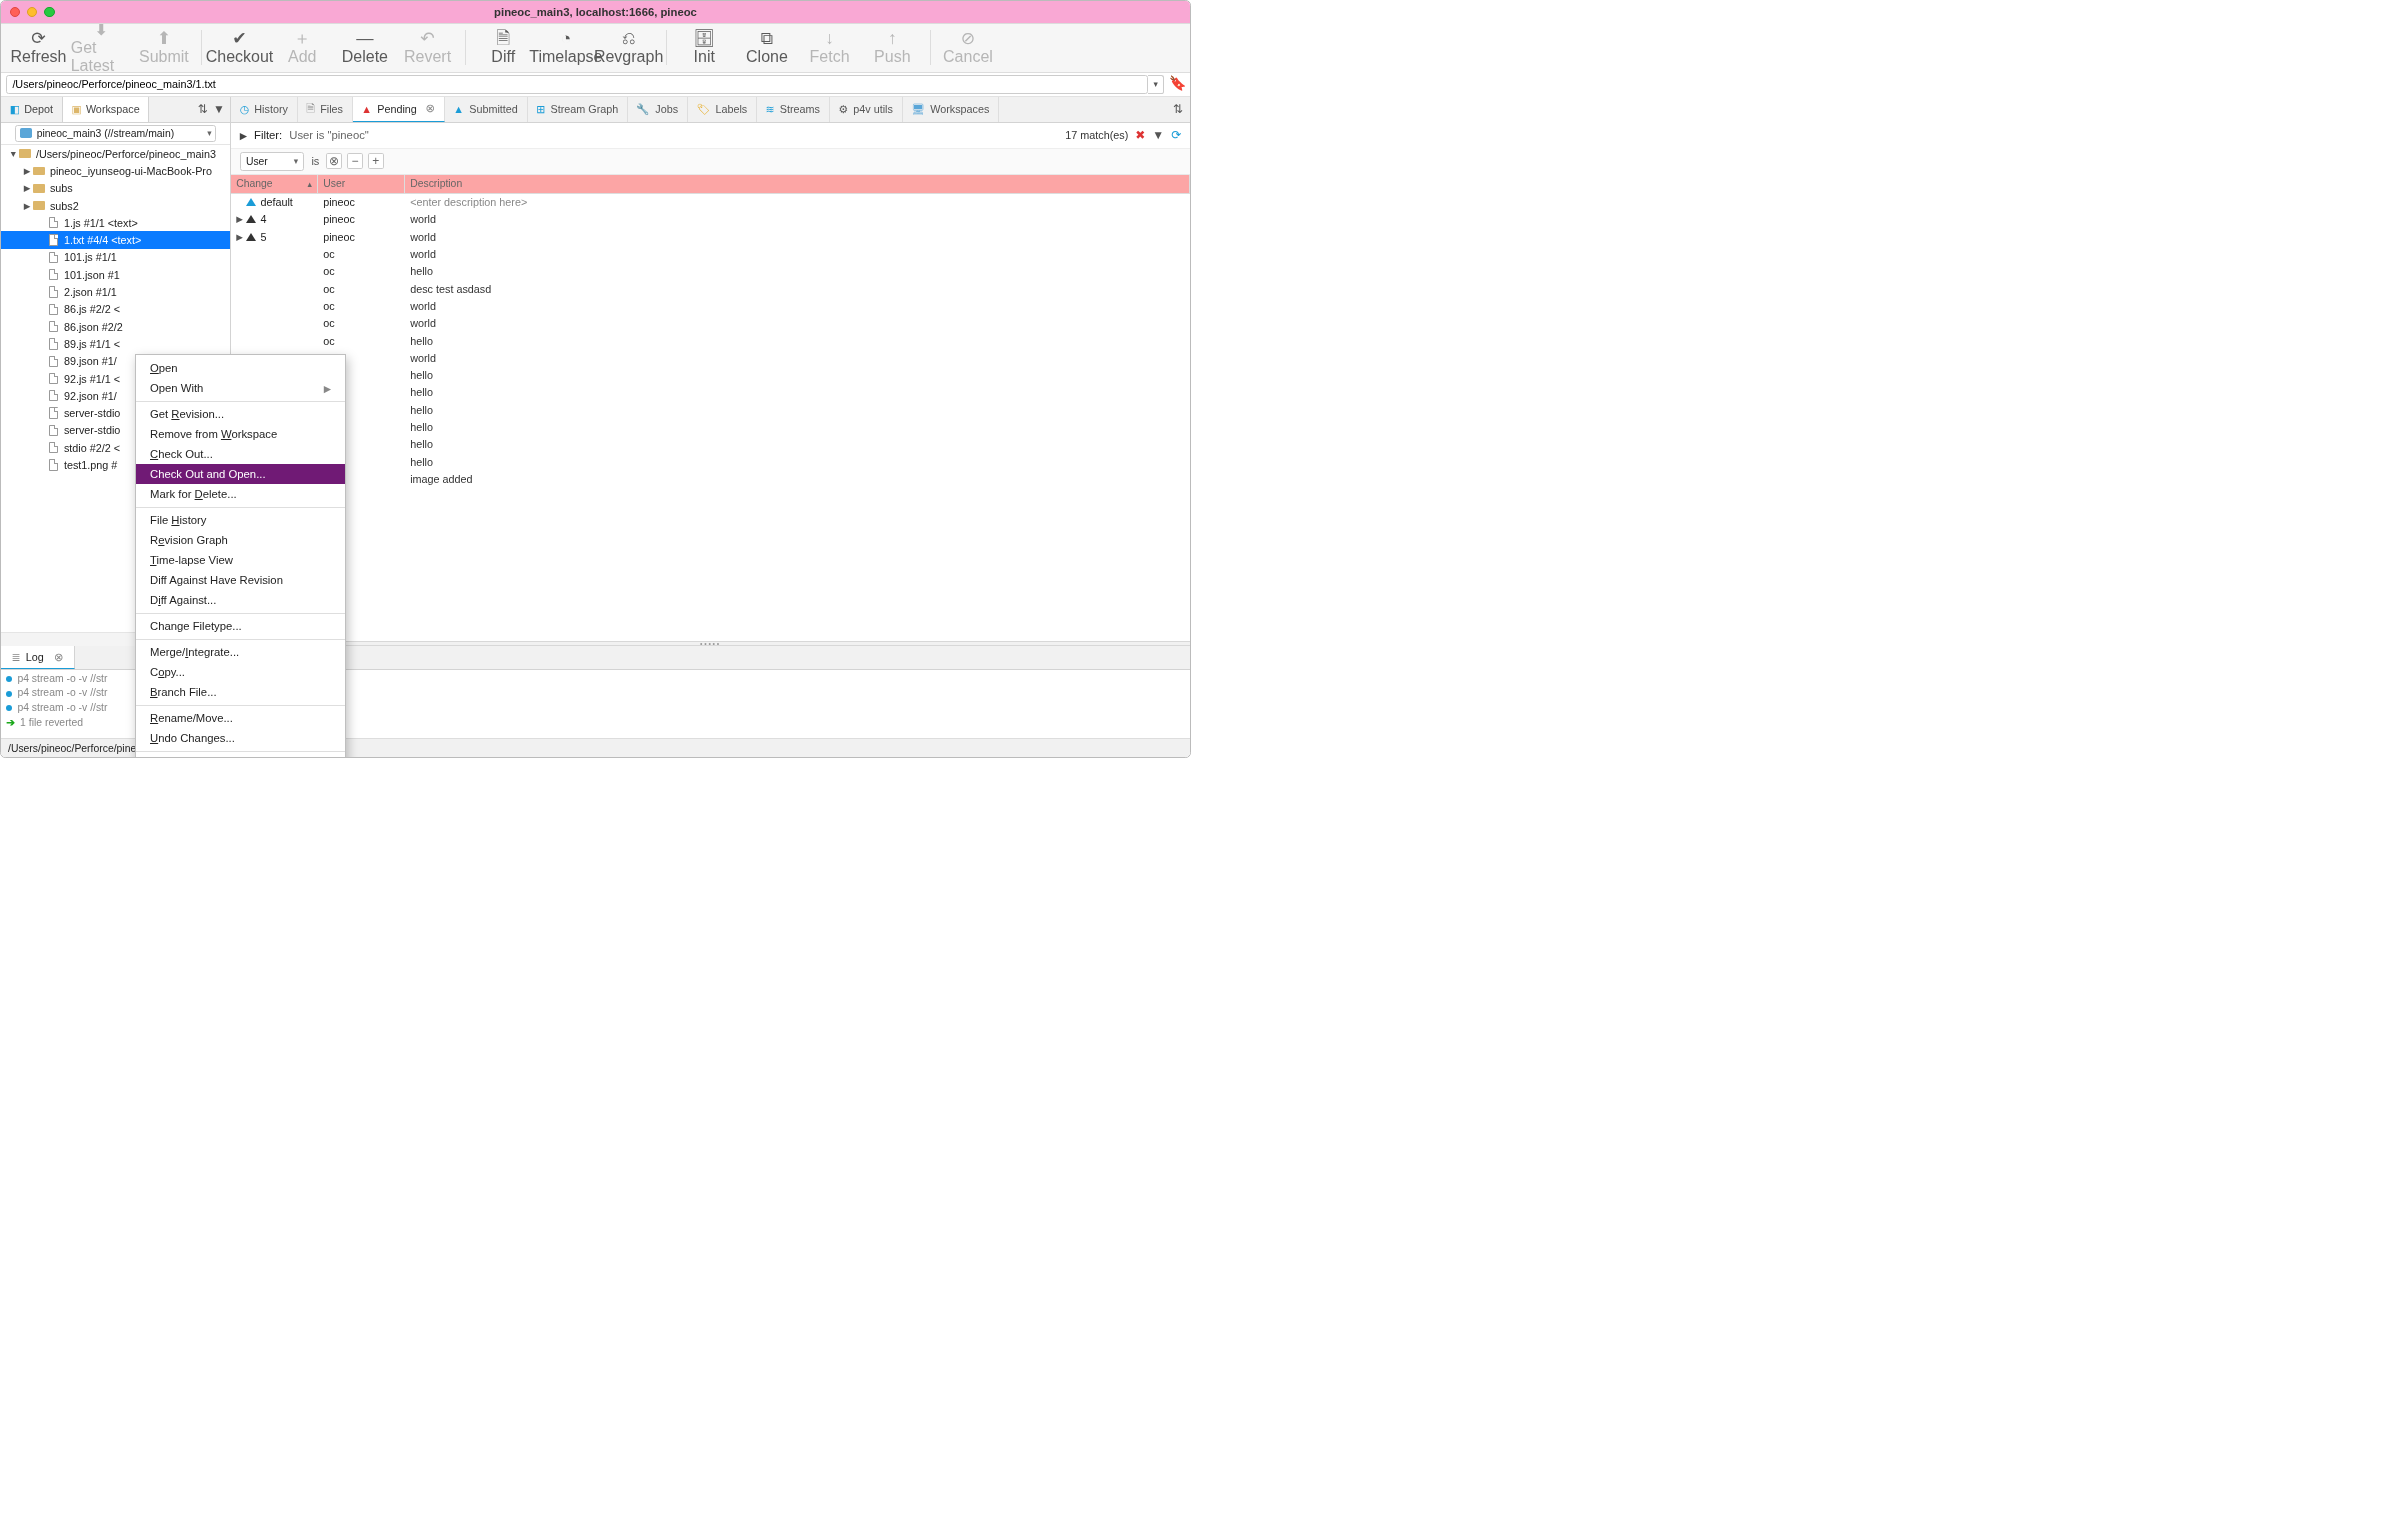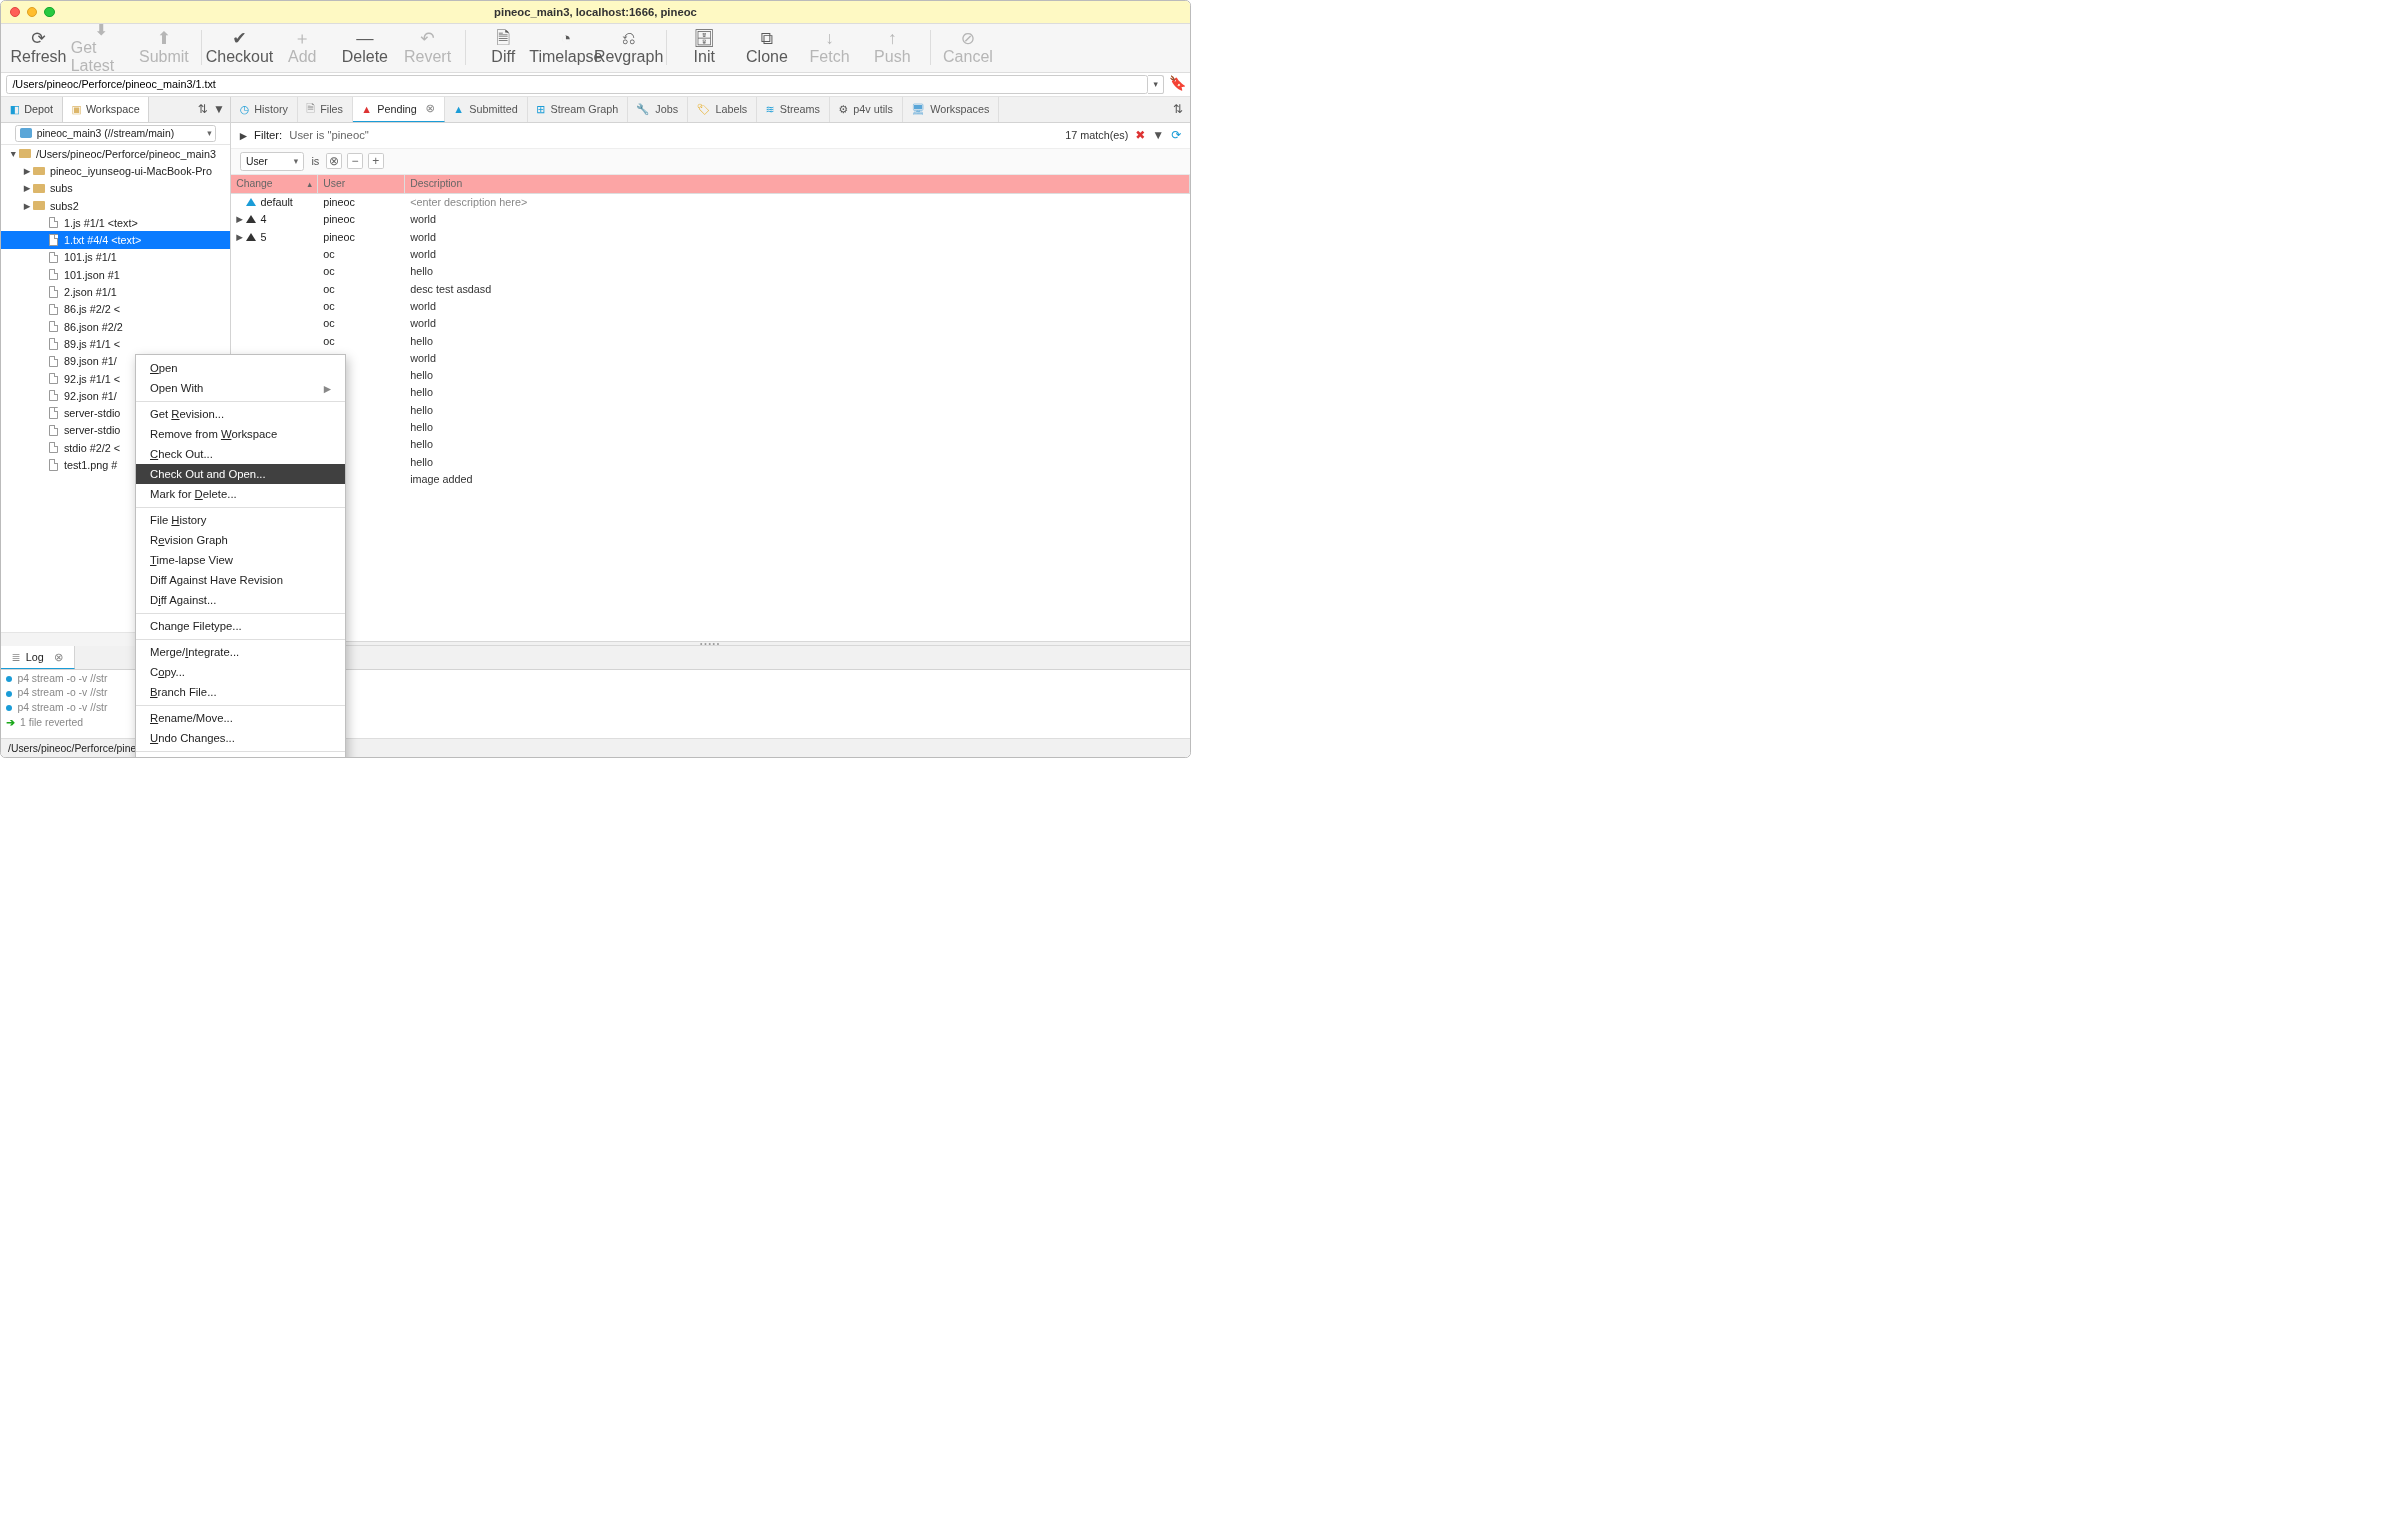--- a/index.html
+++ b/index.html
@@ -1,19 +1,19 @@
 <!DOCTYPE html>
 <html><head>
 <meta charset="utf-8">
 <style>
 * { box-sizing: border-box; margin: 0; padding: 0; font-family: -apple-system, "Helvetica Neue", Arial, sans-serif; }
 html, body { width: 100%; height: 100%; background: #fff; font-size: 11.3px; color: #222; }
 .outer { border: 0.9px solid #bbb; border-radius: 5.2px; width: 1191px; height: 758px; margin: 0; overflow: hidden; background: #fff; display: flex; flex-direction: column; }
 
-.titlebar { height: 22.5px; background: #fef9c3; display: flex; align-items: center; position: relative; border-bottom: 0.9px solid #dcdcdc; }
+.titlebar { height: 22.5px; background: #f9a8d4; display: flex; align-items: center; position: relative; border-bottom: 0.9px solid #dcdcdc; }
 .traffic { display: flex; gap: 7px; margin-left: 8.7px; }
 .tlight { width: 10.4px; height: 10.4px; border-radius: 50%; }
 .tl-close { background: #ff5f57; border: 0.4px solid #e04640; }
 .tl-min { background: #ffbd2e; border: 0.4px solid #dea023; }
 .tl-max { background: #28c940; border: 0.4px solid #17a82d; }
 .title { position: absolute; left: 0; right: 0; text-align: center; font-weight: 600; font-size: 11.3px; color: #333; }
 
 .toolbar { height: 49px; background: #f6f6f6; border-bottom: 0.9px solid #ddd; display: flex; align-items: center; padding: 0 7px; gap: 1.7px; }
 .tsep { width: 0.9px; background: #ddd; height: 35px; margin: 0 5.2px; }
 .tbtn { display: flex; flex-direction: column; align-items: center; justify-content: center; width: 61px; height: 42px; color: #5a5a5a; cursor: pointer; }
@@ -105,21 +105,21 @@
 
 .logbody { height: 68px; overflow: hidden; font-size: 10.4px; color: #888; padding: 1.7px 5.2px; line-height: 14.7px; }
 .logline { display: flex; align-items: center; gap: 5.2px; white-space: nowrap; }
 .logdot { width: 6px; height: 6px; border-radius: 50%; background: #1a9cd7; display: inline-block; }
 .logarrow { color: #1aa81a; font-weight: bold; }
 
 .statusbar { height: 19px; background: #f1f1f1; border-top: 0.9px solid #ddd; font-size: 10.4px; padding: 0 7px; display: flex; align-items: center; }
 
 .ctxmenu { position: absolute; left: 134px; top: 257px; width: 211px; background: #fff; border: 0.9px solid #bfbfbf; box-shadow: 1.7px 3.5px 10.4px rgba(0,0,0,0.25); z-index: 1000; font-size: 11.3px; padding: 3.5px 0; }
 .ctxitem { height: 20px; display: flex; align-items: center; padding: 0 14px; cursor: pointer; }
-.ctxitem.hl { background: #404040; color: #fff; }
+.ctxitem.hl { background: #701a75; color: #fff; }
 .ctxitem .sub { margin-left: auto; font-size: 9.5px; color: #888; }
 .ctxsep { height: 0.9px; background: #dedede; margin: 2.6px 0; }
 .ul { text-decoration: underline; }
 </style>
 </head>
 <body>
 
 <div class="outer">
 
   <div class="titlebar">

